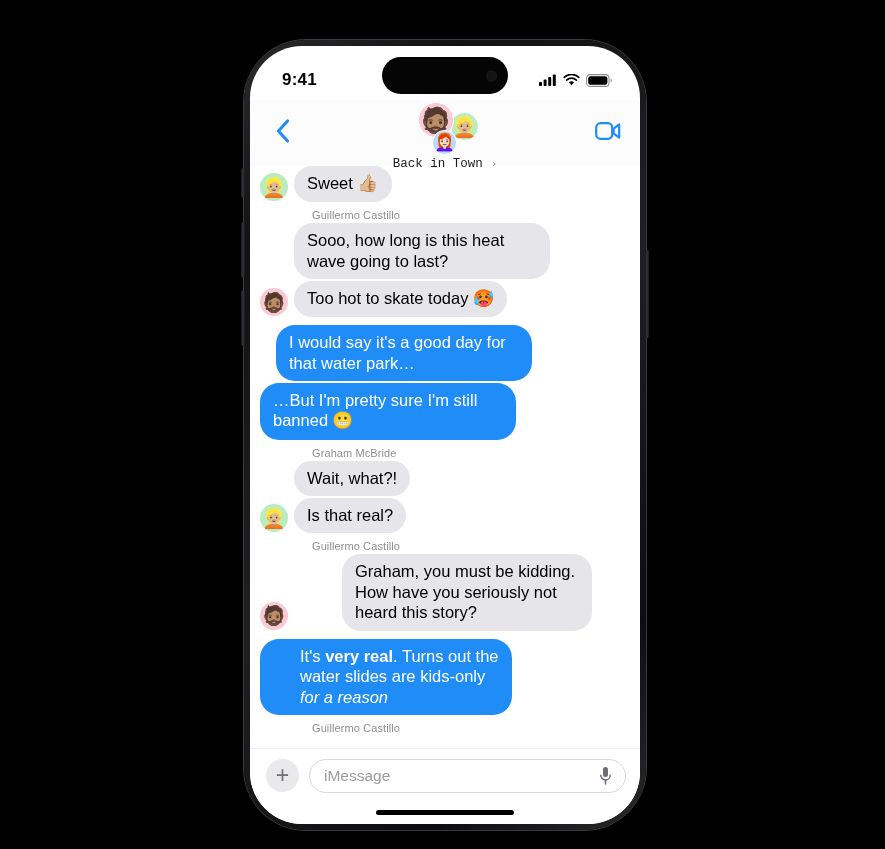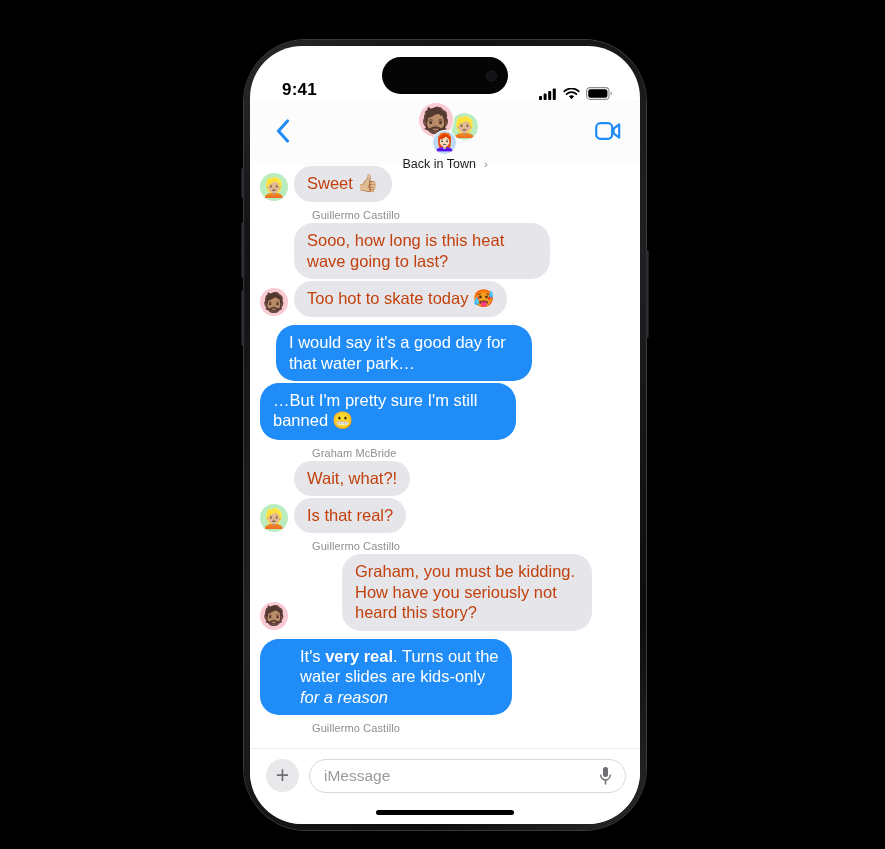--- a/index.html
+++ b/index.html
@@ -41,21 +41,21 @@
     border-radius: 2px;
   }
   .btn-silent { left: 241px; top: 168px;  width: 4px; height: 30px; }
   .btn-volup  { left: 241px; top: 222px;  width: 4px; height: 56px; }
   .btn-voldn  { left: 241px; top: 290px;  width: 4px; height: 56px; }
   .btn-power  { left: 645px; top: 250px;  width: 4px; height: 88px; }
 
   
   .status-bar {
     position: absolute; top: 0; left: 0; right: 0; height: 54px;
-    display: flex; align-items: flex-end; justify-content: space-between;
+    display: flex; align-items: center; justify-content: space-between;
     padding: 14px 28px 0 32px;
     z-index: 6;
   }
   .status-time {
     font-size: 17px; font-weight: bold; color: #000;
     letter-spacing: 0.2px;
   }
   .status-right { display: flex; align-items: center; gap: 6px; }
 
   .dynamic-island {
@@ -104,21 +104,21 @@
     position: absolute; border-radius: 50%;
     display: flex; align-items: center; justify-content: center;
     overflow: hidden;
     border: 1.5px solid #fff;
   }
   .av-1 { width: 36px; height: 36px; left: 8px;  top: 0px;  background: #f9c9d4; font-size: 25px; z-index: 3; }
   .av-2 { width: 29px; height: 29px; left: 40px; top: 10px; background: #b9edc0; font-size: 20px; z-index: 2; }
   .av-3 { width: 25px; height: 25px; left: 22px; top: 28px; background: #bcd9f5; font-size: 17px; z-index: 4; }
   .nav-title {
     font-size: 12.5px; color: #1c1c1e; margin-top: 1px;
-    display: flex; align-items: center; gap: 8px;
+    display: flex; align-items: center; gap: 8px; font-family: Liberation Mono, monospace;
   }
   .nav-title .chev { color: #8e8e93; font-size: 11px; }
 
   
   .thread {
     position: absolute;
     top: 120px; left: 0; right: 0; bottom: 76px;
     padding: 0 10px 6px 10px;
     overflow: hidden;
     background: #ffffff;
@@ -149,21 +149,21 @@
 
   .bubble {
     position: relative;
     max-width: 256px;
     padding: 7px 13px 8px 13px;
     border-radius: 19px;
     font-size: 16.5px;
     line-height: 1.24;
     word-wrap: break-word;
   }
-  .bubble.in  { background: #e5e5ea; color: #c2410c; }
+  .bubble.in  { background: #e5e5ea; color: #000000; }
   .bubble.out { background: #1f8cf7; color: #fff; }
 
   
   .bubble.tail-l::after {
     content: "";
     position: absolute; left: -6px; bottom: 0;
     width: 16px; height: 18px;
     background: #e5e5ea;
     border-bottom-right-radius: 16px;
     z-index: -1;

